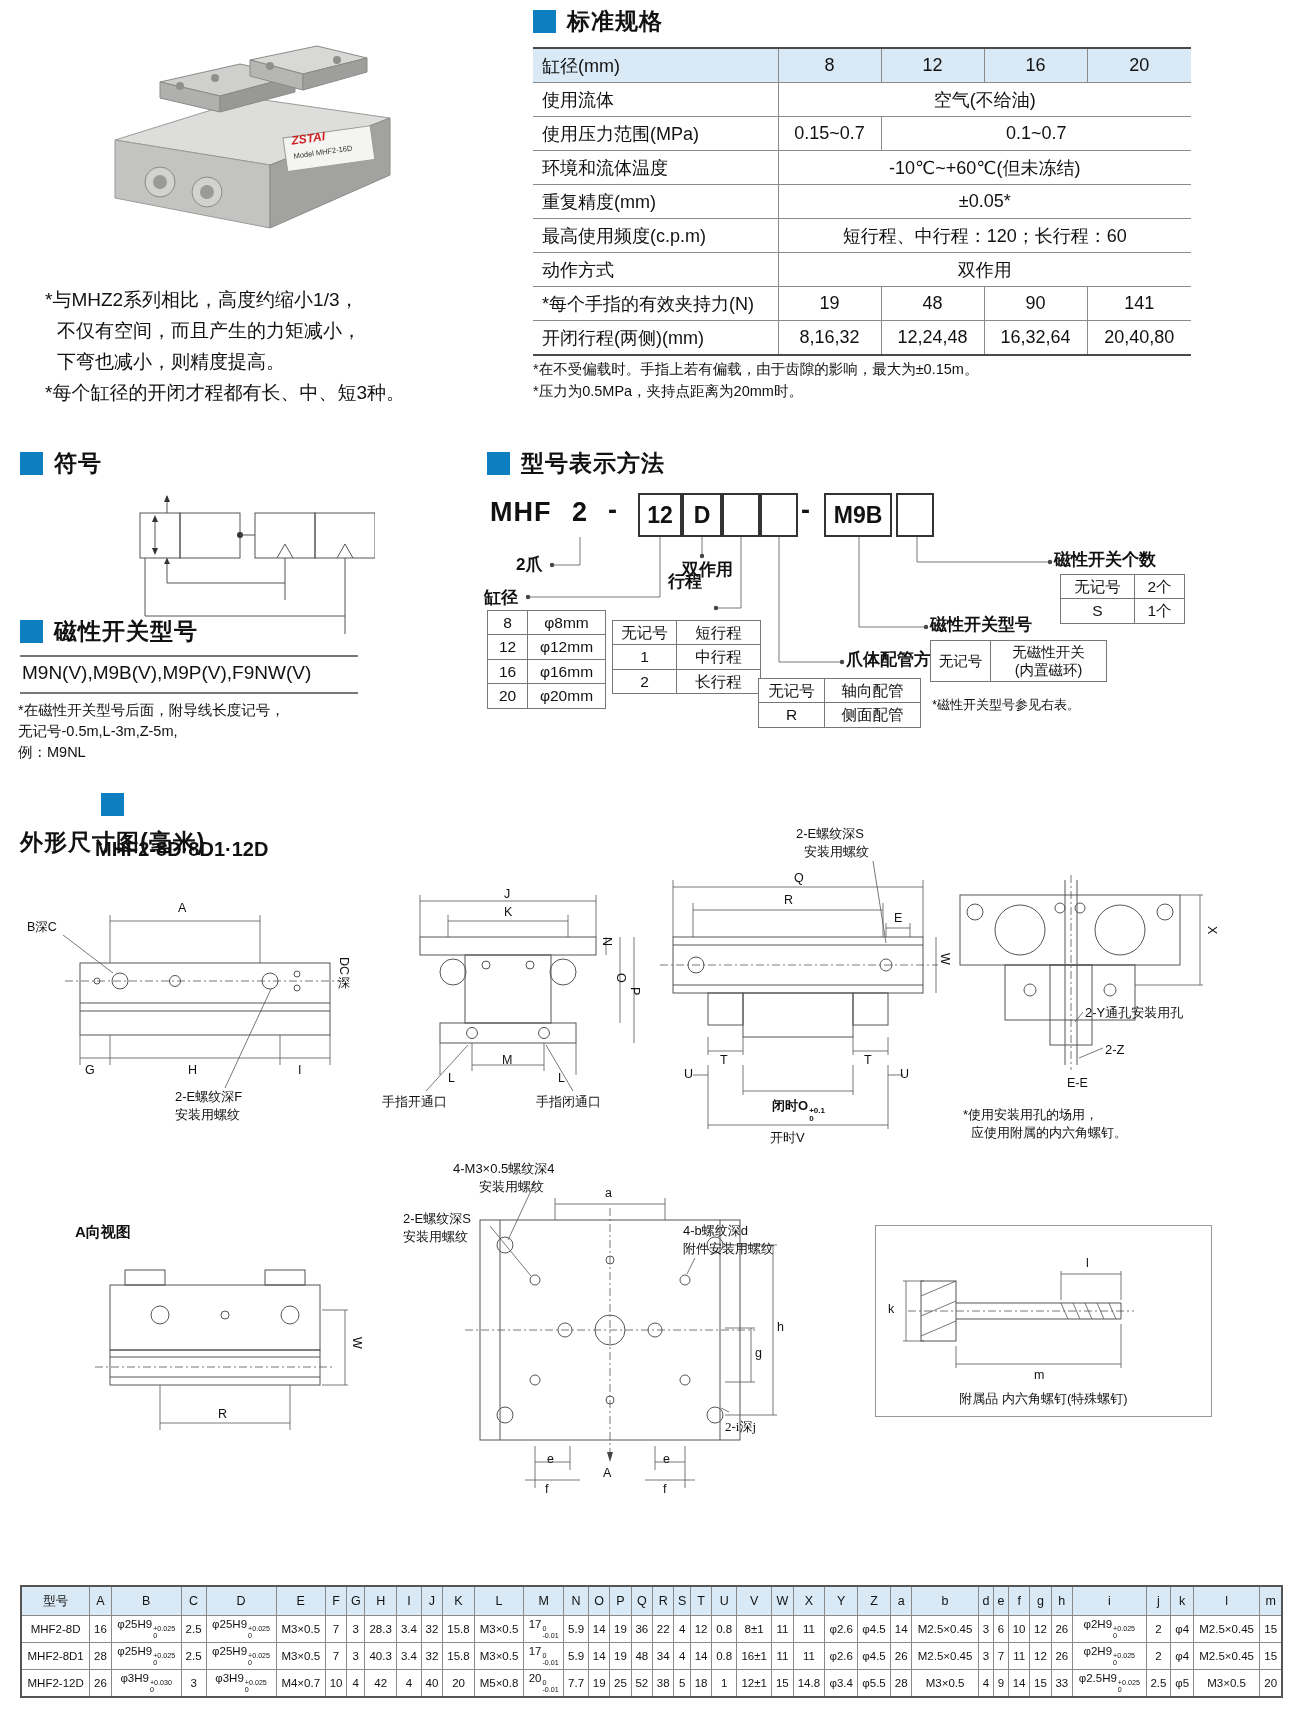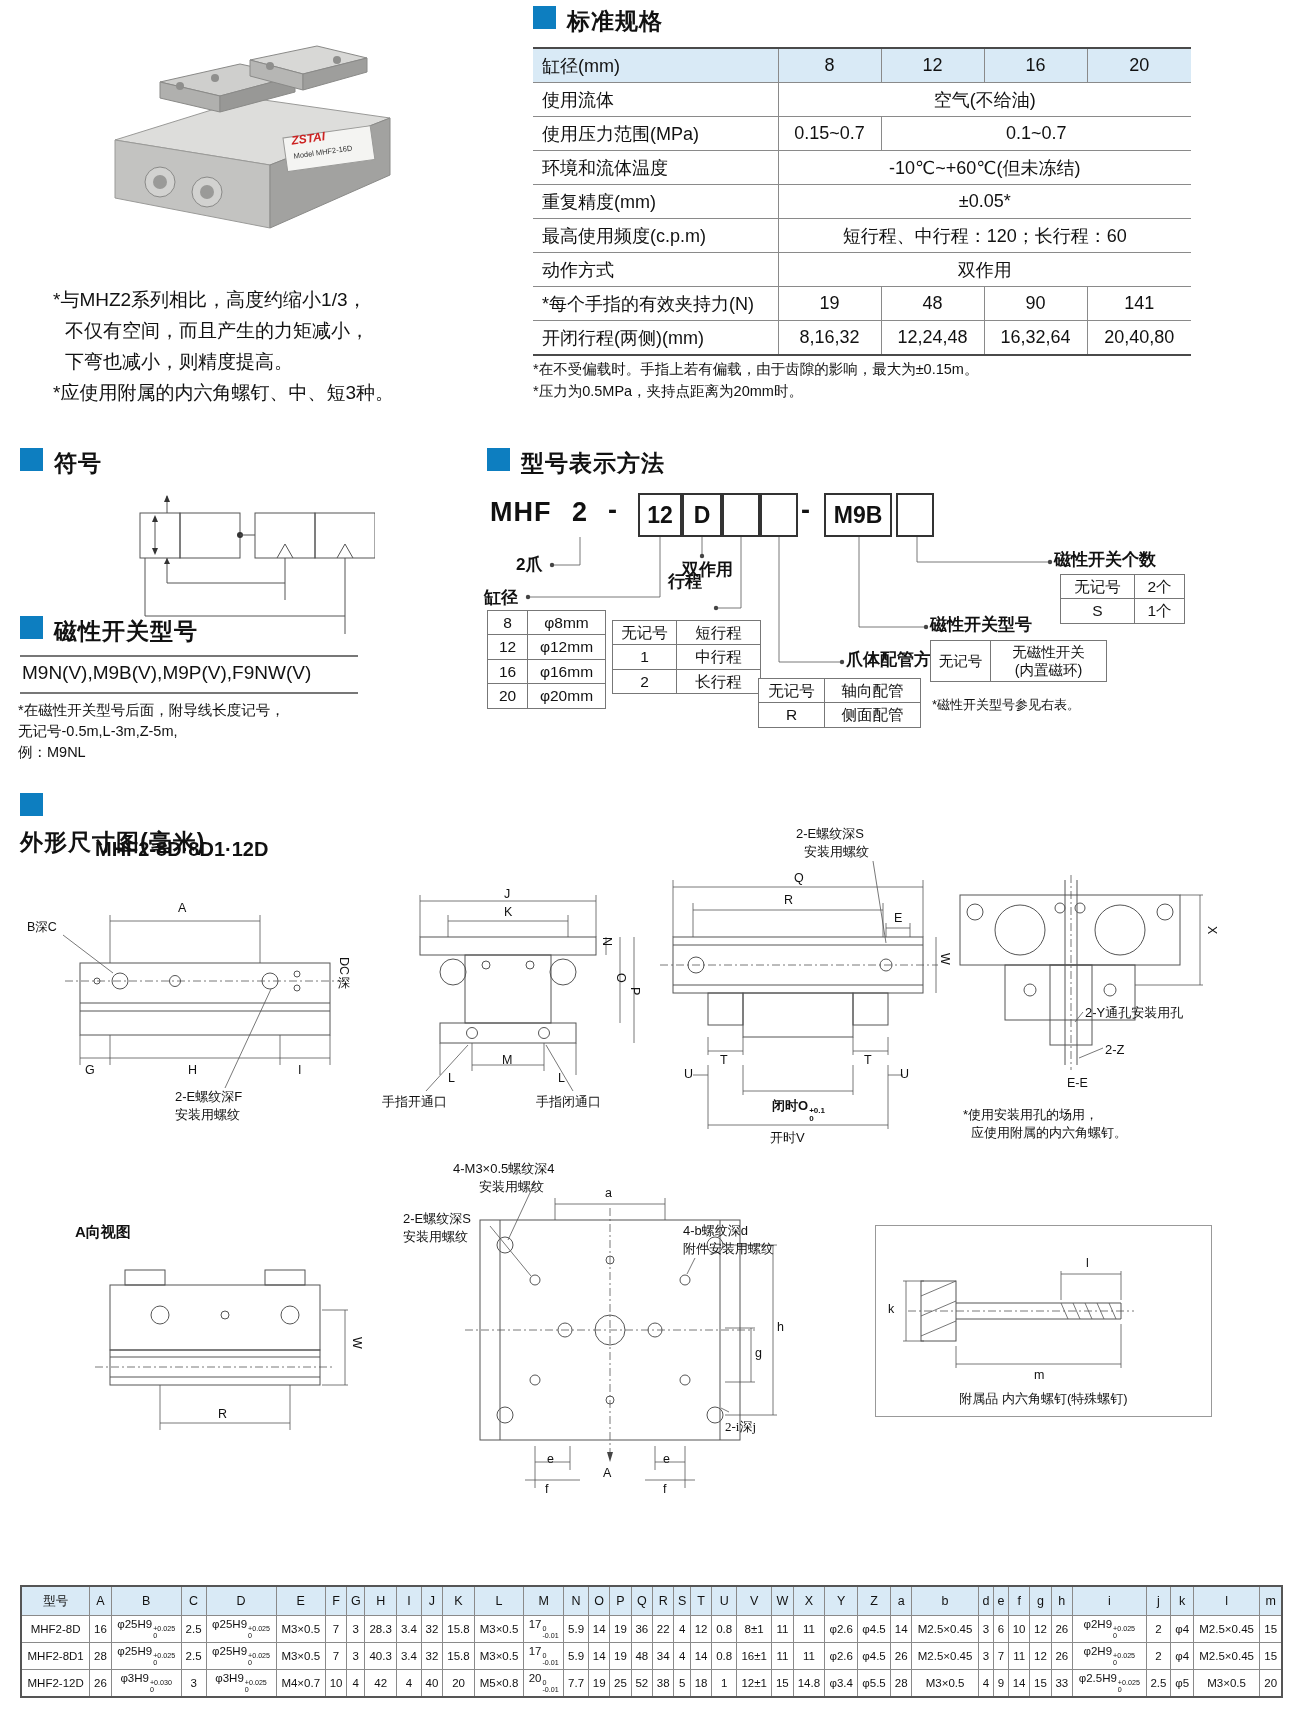--- a/index.html
+++ b/index.html
@@ -1,20 +1,20 @@
 <!DOCTYPE html>
 <html><head>
 <meta charset="utf-8">
 <style>
   html,body{margin:0;padding:0;background:#fff;}
   body{font-family:"Liberation Sans","DejaVu Sans",sans-serif;color:#111;}
   .page{position:relative;width:1303px;height:1723px;background:#fff;overflow:hidden;}
   .abs{position:absolute;}
   
-  .sec{position:absolute;display:flex;gap:11px;}
+  .sec{position:absolute;display:flex;align-items:center;gap:11px;}
   .sec .sq{width:23px;height:23px;background:#0d7ec0;}
   .sec .t{font-size:23px;font-weight:bold;letter-spacing:1px;}
   
   .intro-line{position:relative;font-size:19px;line-height:31px;white-space:nowrap;}
   .intro-line.indent{padding-left:12px;}
   
   table.spec{border-collapse:collapse;table-layout:fixed;width:658px;font-size:18px;}
   table.spec td{height:33px;padding:0 9px;border-bottom:1px solid #8a8a8a;vertical-align:middle;}
   table.spec tr.first td{border-top:2px solid #4a4a4a;}
   table.spec tr.last td{border-bottom:2px solid #4a4a4a;}
@@ -72,25 +72,25 @@
       <circle cx="105" cy="162" r="15" fill="#d2d2d0" stroke="#8a8a88"></circle>
         <circle cx="105" cy="162" r="7" fill="#9a9a98"></circle>
       <circle cx="152" cy="172" r="15" fill="#d2d2d0" stroke="#8a8a88"></circle>
         <circle cx="152" cy="172" r="7" fill="#9a9a98"></circle>
       <rect x="228" y="118" width="88" height="34" fill="#f4f4f2" stroke="#9a9a98" transform="rotate(-8 228 118)"></rect>
       <text x="236" y="126" font-size="12" font-style="italic" font-weight="bold" fill="#cc2222" transform="rotate(-8 228 118)">ZSTAI</text>
       <text x="236" y="140" font-size="7.5" fill="#333" transform="rotate(-8 228 118)">Model MHF2-16D</text>
     </svg>
   </div>
 
-  <div class="abs" style="left:45px;top:284px;margin-left:8px;">
+  <div class="abs" style="left:45px;top:284px;">
     <div class="intro-line">*与MHZ2系列相比，高度约缩小1/3，</div>
     <div class="intro-line indent">不仅有空间，而且产生的力矩减小，</div>
     <div class="intro-line indent">下弯也减小，则精度提高。</div>
-    <div class="intro-line">*应使用附属的内六角螺钉、中、短3种。</div>
+    <div class="intro-line">*每个缸径的开闭才程都有长、中、短3种。</div>
   </div>
 
   <div class="sec" style="left:533px;top:6px;">
     <span class="sq"></span>
     <span class="t">标准规格</span>
   </div>
 
   <table class="spec abs" style="left:533px;top:47px;">
     <colgroup>
         <col style="width:245px">

